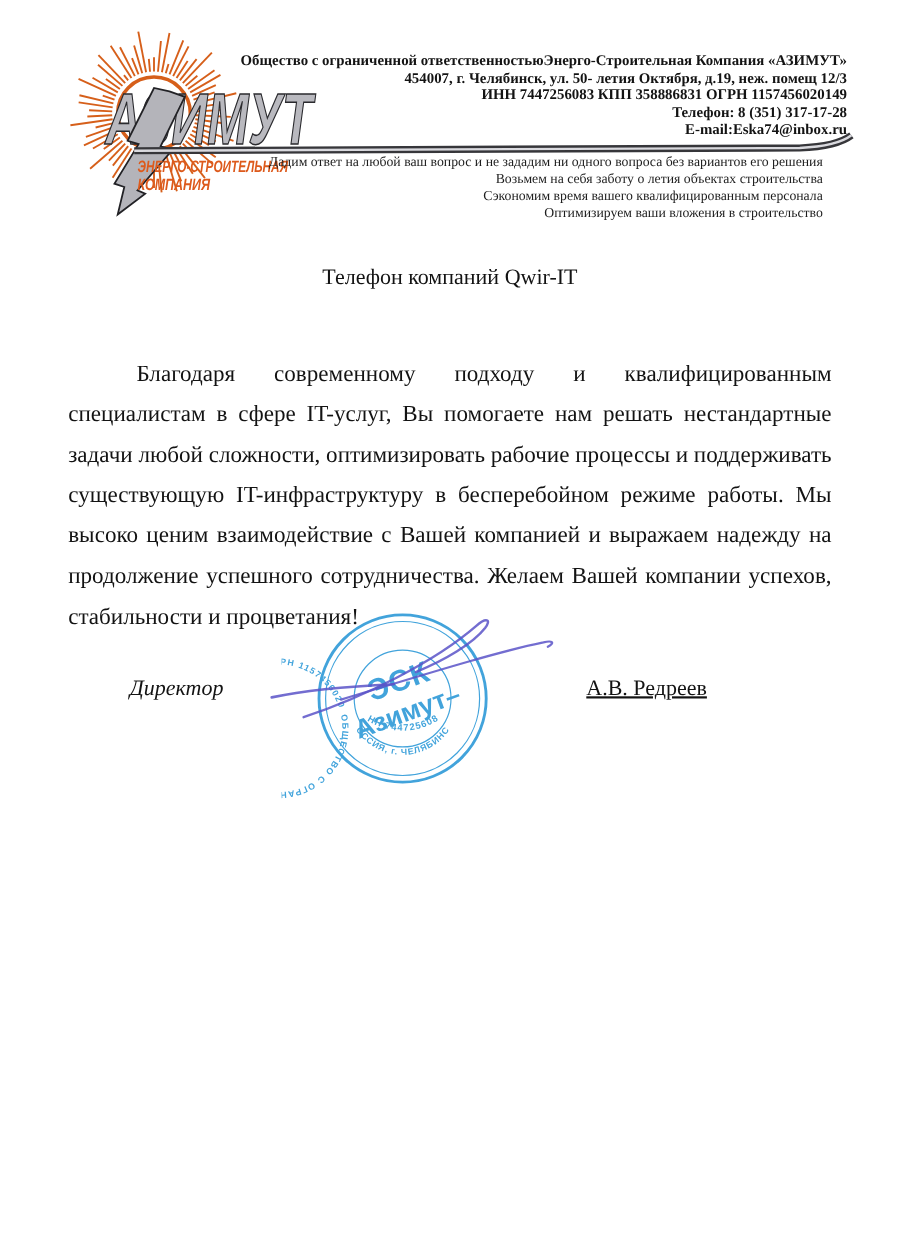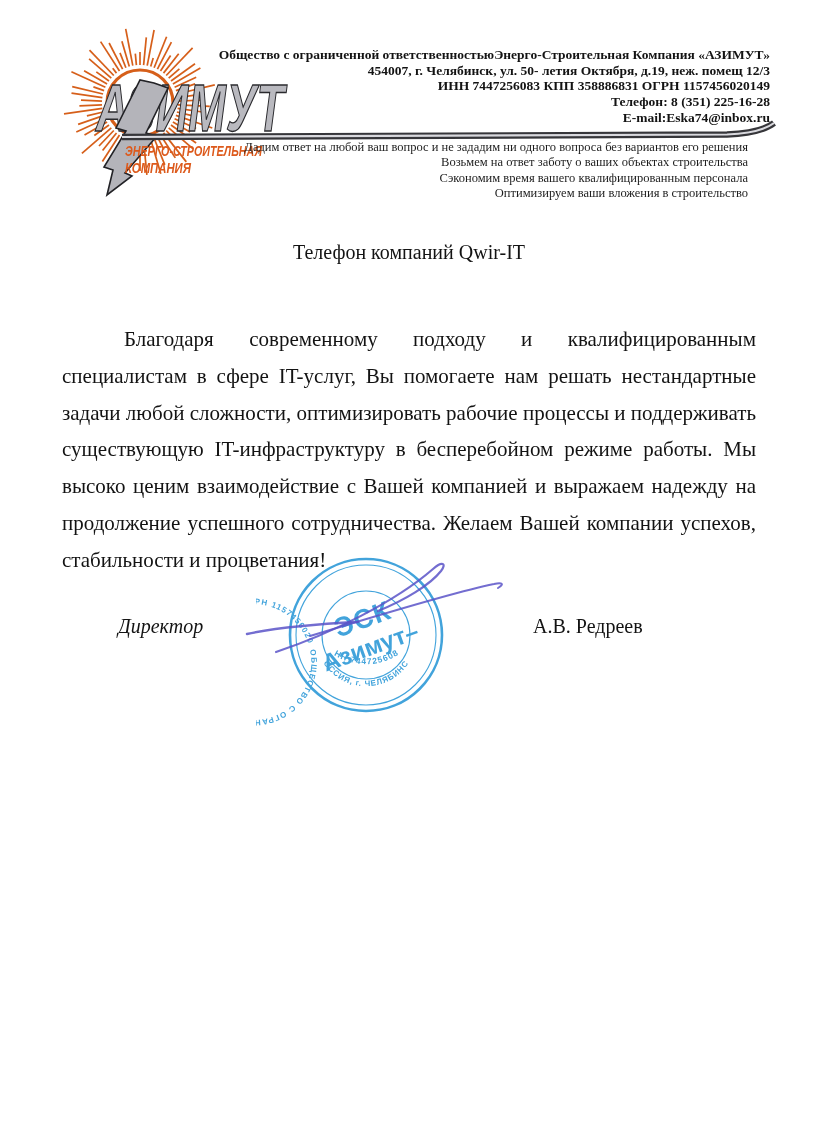--- a/index.html
+++ b/index.html
@@ -19,21 +19,21 @@
 
   
   .divider{position:absolute;left:115px;top:120px;width:672px;height:28px;}
 
   .addressee{position:absolute;left:293px;top:241px;font-size:20px;}
 
   .body-text{position:absolute;left:62px;top:300px;width:694px;
              font-size:21px;line-height:36.8px;text-align:justify;text-indent:62px;}
 
   .sig-title{position:absolute;left:118px;top:615px;font-size:20px;font-style:italic;}
-  .sig-name{position:absolute;left:533px;top:615px;font-size:20px;}
+  .sig-name{position:absolute;left:533px;top:615px;font-size:20px;text-decoration:underline;}
 
   .stamp{position:absolute;left:256px;top:525px;width:220px;height:220px;
          color:#2e9ad8;opacity:0.9;}
   .stamp text{font-family:"Liberation Sans",sans-serif;font-weight:bold;fill:currentColor;}
 
   .ink{position:absolute;left:225px;top:550px;width:300px;height:115px;}
   .ink path{stroke:#5b54c8;fill:none;stroke-linecap:round;opacity:0.85;}
 
   .logo text{font-family:"Liberation Sans",sans-serif;font-weight:bold;}
 </style>
@@ -115,32 +115,32 @@
     <text x="46" y="106" font-size="66" font-style="italic" textLength="188" lengthAdjust="spacingAndGlyphs" fill="#b9b9bf" stroke="#2a2a2e" stroke-width="1.4">АЗИМУТ</text>
     <path d="M 104 58 L 118 63 L 96 108 L 107 111 L 75 148 L 82 151 L 57 170 L 63 145 L 54 142 L 76 106 L 66 103 L 90 55 Z" fill="#b4b4ba" stroke="#222226" stroke-width="1.6"></path>
     <text x="75" y="131" font-size="15" font-style="italic" textLength="137" lengthAdjust="spacingAndGlyphs" fill="#dd5a1c">ЭНЕРГО-СТРОИТЕЛЬНАЯ</text>
     <text x="75" y="148" font-size="15" font-style="italic" textLength="66" lengthAdjust="spacingAndGlyphs" fill="#dd5a1c">КОМПАНИЯ</text>
   </svg>
 
   <div class="head-info">
     <div>Общество с ограниченной ответственностьюЭнерго-Строительная Компания «АЗИМУТ»</div>
     <div>454007, г. Челябинск, ул. 50- летия Октября, д.19, неж. помещ 12/3</div>
     <div>ИНН 7447256083 КПП 358886831 ОГРН 1157456020149</div>
-    <div>Телефон: 8 (351) 225-16-28</div>
+    <div>Телефон: 8 (351) 317-17-28</div>
     <div>E-mail:Eska74@inbox.ru</div>
   </div>
 
   <svg class="divider" viewBox="0 0 672 28">
     <path d="M 7 17 L 612 14.5 Q 646 13 659 3" stroke="#36363a" stroke-width="6.5" fill="none"></path>
     <path d="M 7 17 L 612 14.5 Q 646 13 659 3" stroke="#d9d9de" stroke-width="2.2" fill="none"></path>
   </svg>
 
   <div class="slogans">
     <div>Дадим ответ на любой ваш вопрос и не зададим ни одного вопроса без вариантов его решения</div>
-    <div>Возьмем на ответ заботу о ваших объектах строительства</div>
+    <div>Возьмем на себя заботу о летия объектах строительства</div>
     <div>Сэкономим время вашего квалифицированным персонала</div>
     <div>Оптимизируем ваши вложения в строительство</div>
   </div>
 
   <div class="addressee">Телефон компаний Qwir-IT</div>
 
   <p class="body-text">Благодаря современному подходу и квалифицированным специалистам в сфере IT-услуг, Вы помогаете нам решать нестандартные задачи любой сложности, оптимизировать рабочие процессы и поддерживать существующую IT-инфраструктуру в бесперебойном режиме работы. Мы высоко ценим взаимодействие с Вашей компанией и выражаем надежду на продолжение успешного сотрудничества. Желаем Вашей компании успехов, стабильности и процветания!</p>
 
   <div class="sig-title">Директор</div>
   <div class="sig-name">А.В. Редреев</div>

